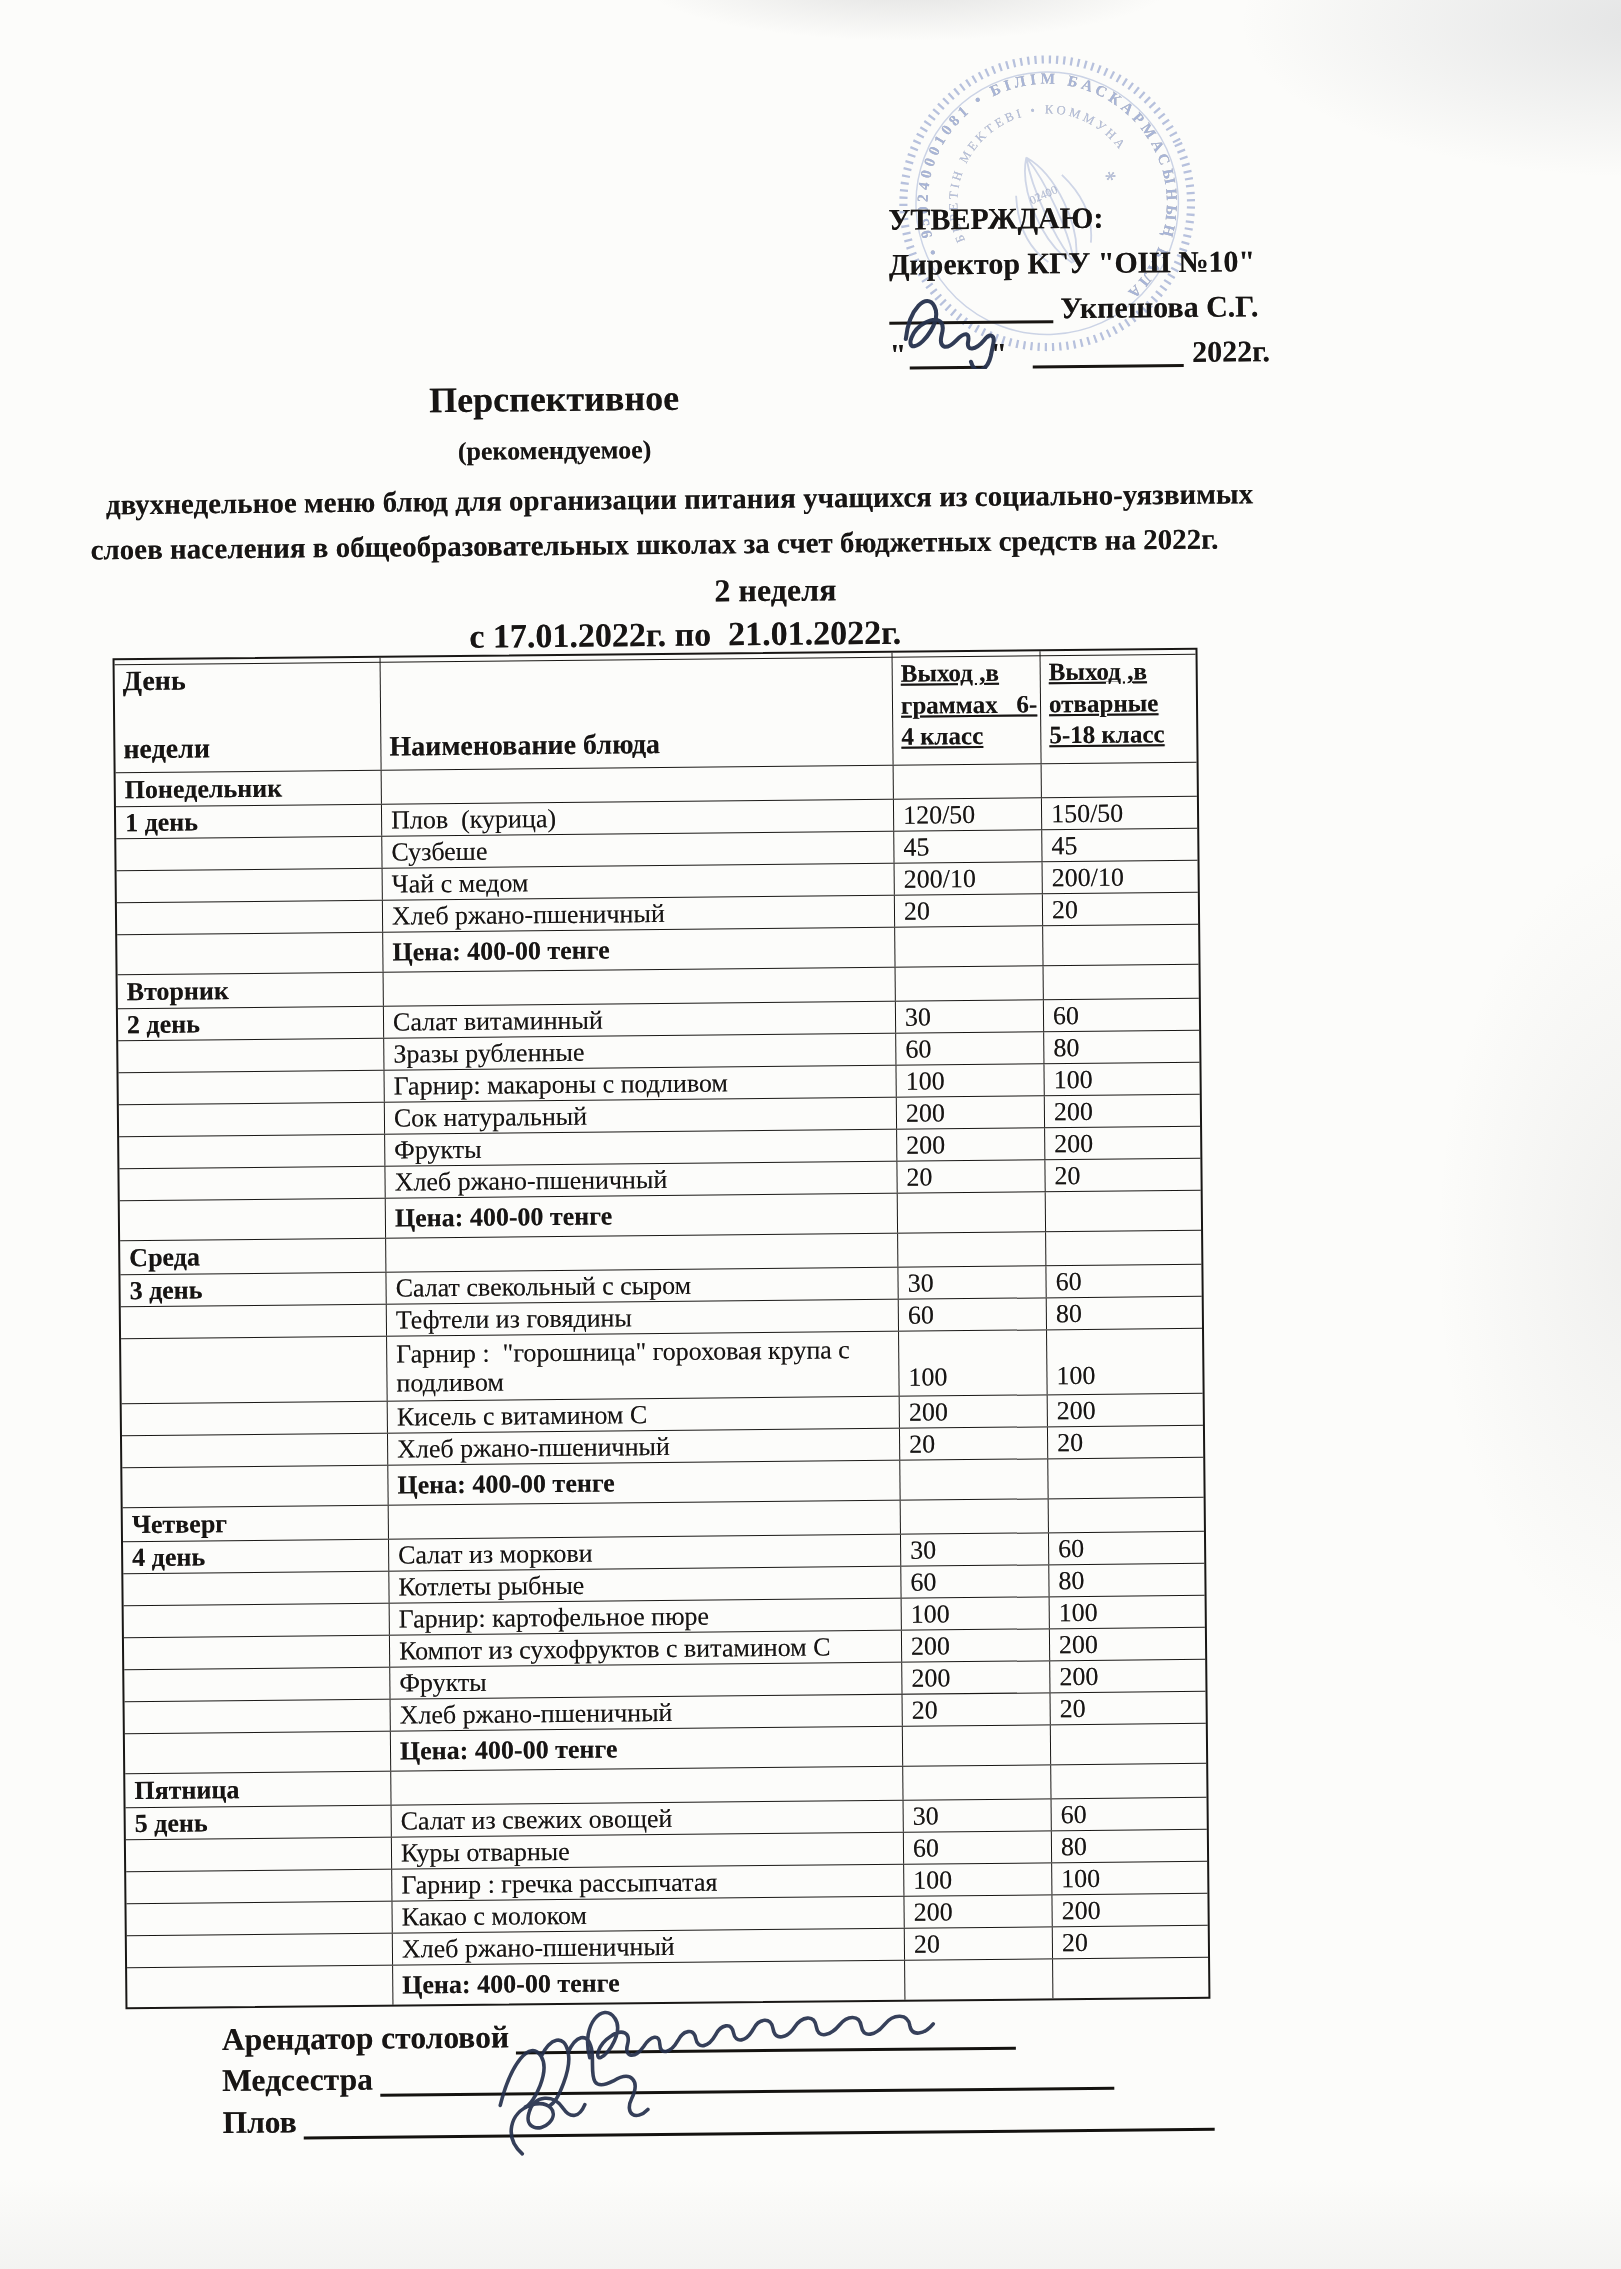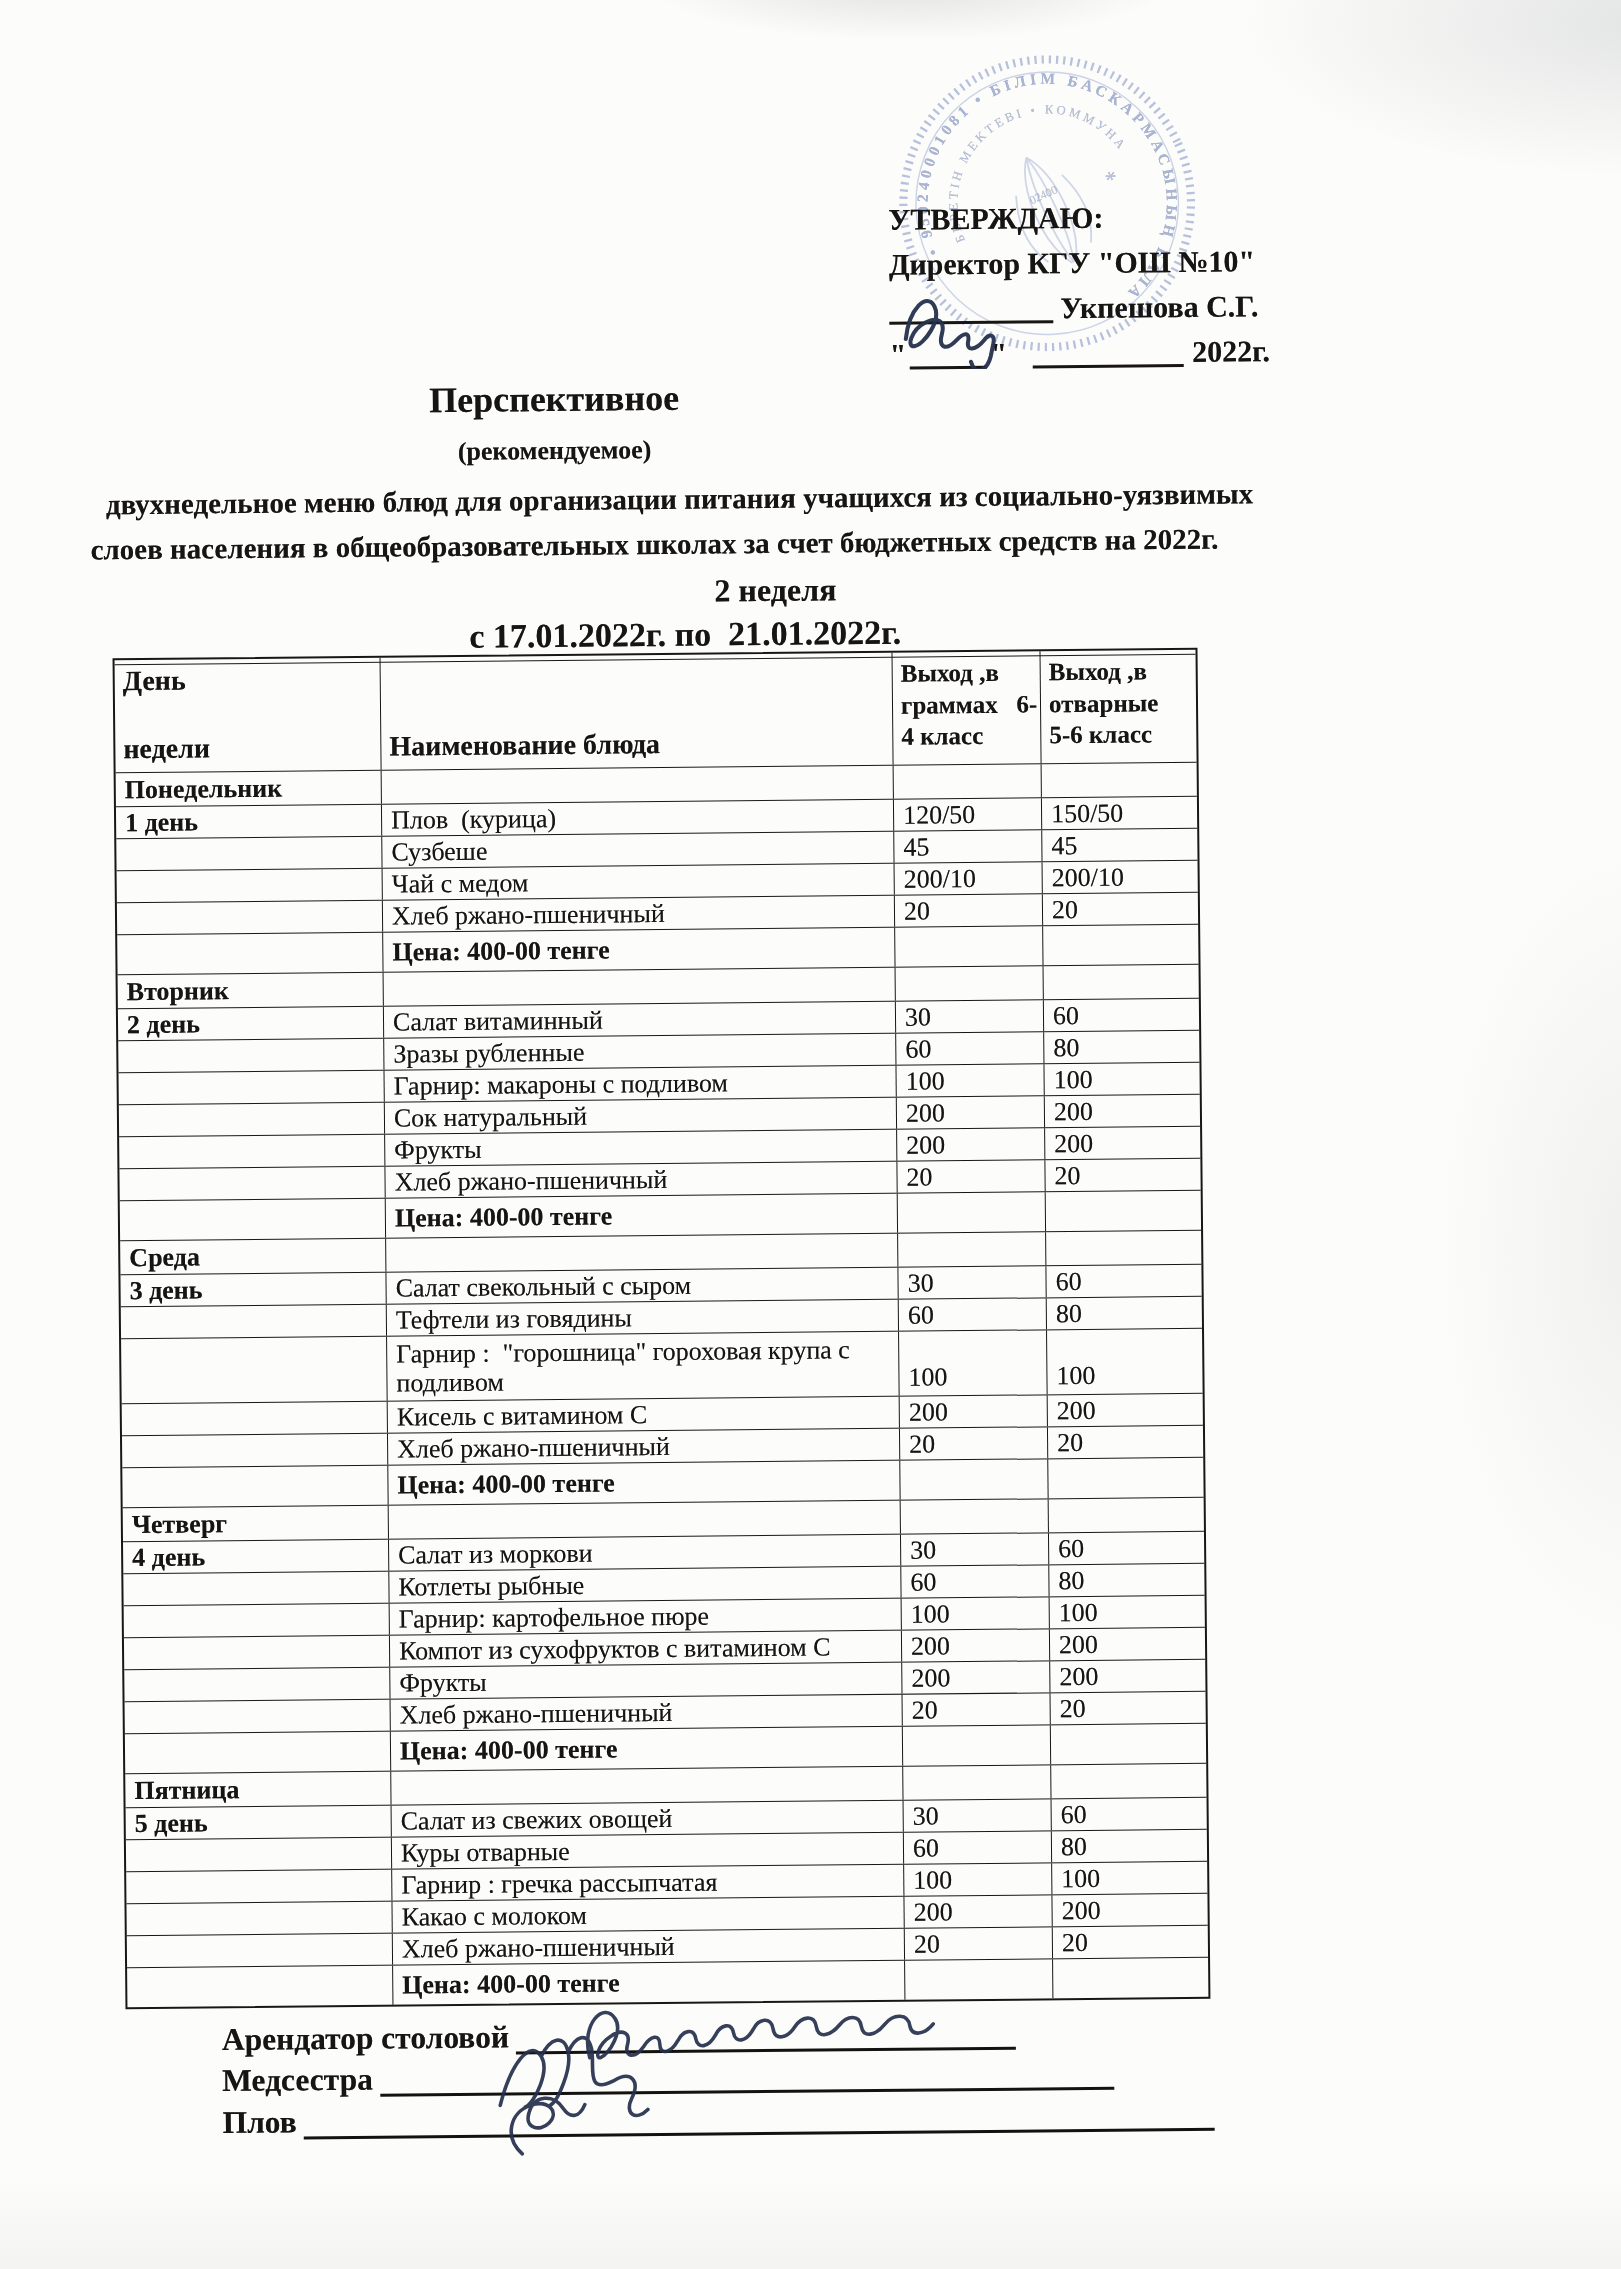--- a/index.html
+++ b/index.html
@@ -45,21 +45,21 @@
   
   .menu-table { position:absolute; left:114px; top:654px; width:1085px; border:2.7px solid #191715; z-index:2; }
   .menu-table::before { content:""; position:absolute; left:0; right:0; top:3.6px; height:1.8px; background:#1a1815; }
   .t-head, .t-row { display:grid; grid-template-columns:266px 512px 148px 1fr; }
   .t-head { height:112px; }
   .h-cell { border-right:1.8px solid #191715; font-weight:bold; padding:5.4px 5.4px 7.2px 8px; }
   .h-cell:last-child { border-right:0; }
   .h-day { display:flex; flex-direction:column; justify-content:space-between; font-size:28px; }
   .h-dish { display:flex; align-items:flex-end; font-size:28px; }
   .h-num { font-size:25px; line-height:31.5px; }
-  .h-line { display:block; white-space:pre; overflow:visible; }
+  .h-line { display:block; white-space:pre; overflow:visible;text-decoration:underline; }
   .t-row { border-top:1.8px solid #191715; }
   .t-cell { position:relative; display:flex; align-items:center; padding:0.9px 5.4px 0.9px 9px; font-size:26px; line-height:29px; border-right:1.8px solid #191715; overflow:visible; }
   .t-cell:last-child { border-right:0; }
   .bold { font-weight:bold; }
   .day-row { height:34px; }
   .dish-row { height:32px; }
   .dish-row.tall { height:65px; }
   .price-row { height:40px; }
   .price-row .c-dish { font-weight:bold; align-items:flex-end; padding-bottom:5.4px; }
   .c-dish { white-space:pre-wrap; }
@@ -130,21 +130,21 @@
         <span>Наименование блюда</span>
       </div>
       <div class="h-cell h-num">
         <span class="h-line">Выход ,в</span>
         <span class="h-line">граммах   6-</span>
         <span class="h-line">4 класс</span>
       </div>
       <div class="h-cell h-num">
         <span class="h-line">Выход ,в</span>
         <span class="h-line">отварные</span>
-        <span class="h-line">5-6 класс</span>
+        <span class="h-line">5-18 класс</span>
       </div>
     </div>
     <div class="t-body">
           <div class="t-row day-row">
             <div class="t-cell c-day bold">Понедельник</div>
             <div class="t-cell c-dish"></div>
             <div class="t-cell c-num"></div>
             <div class="t-cell c-num"></div>
           </div>
           <div class="t-row dish-row">

